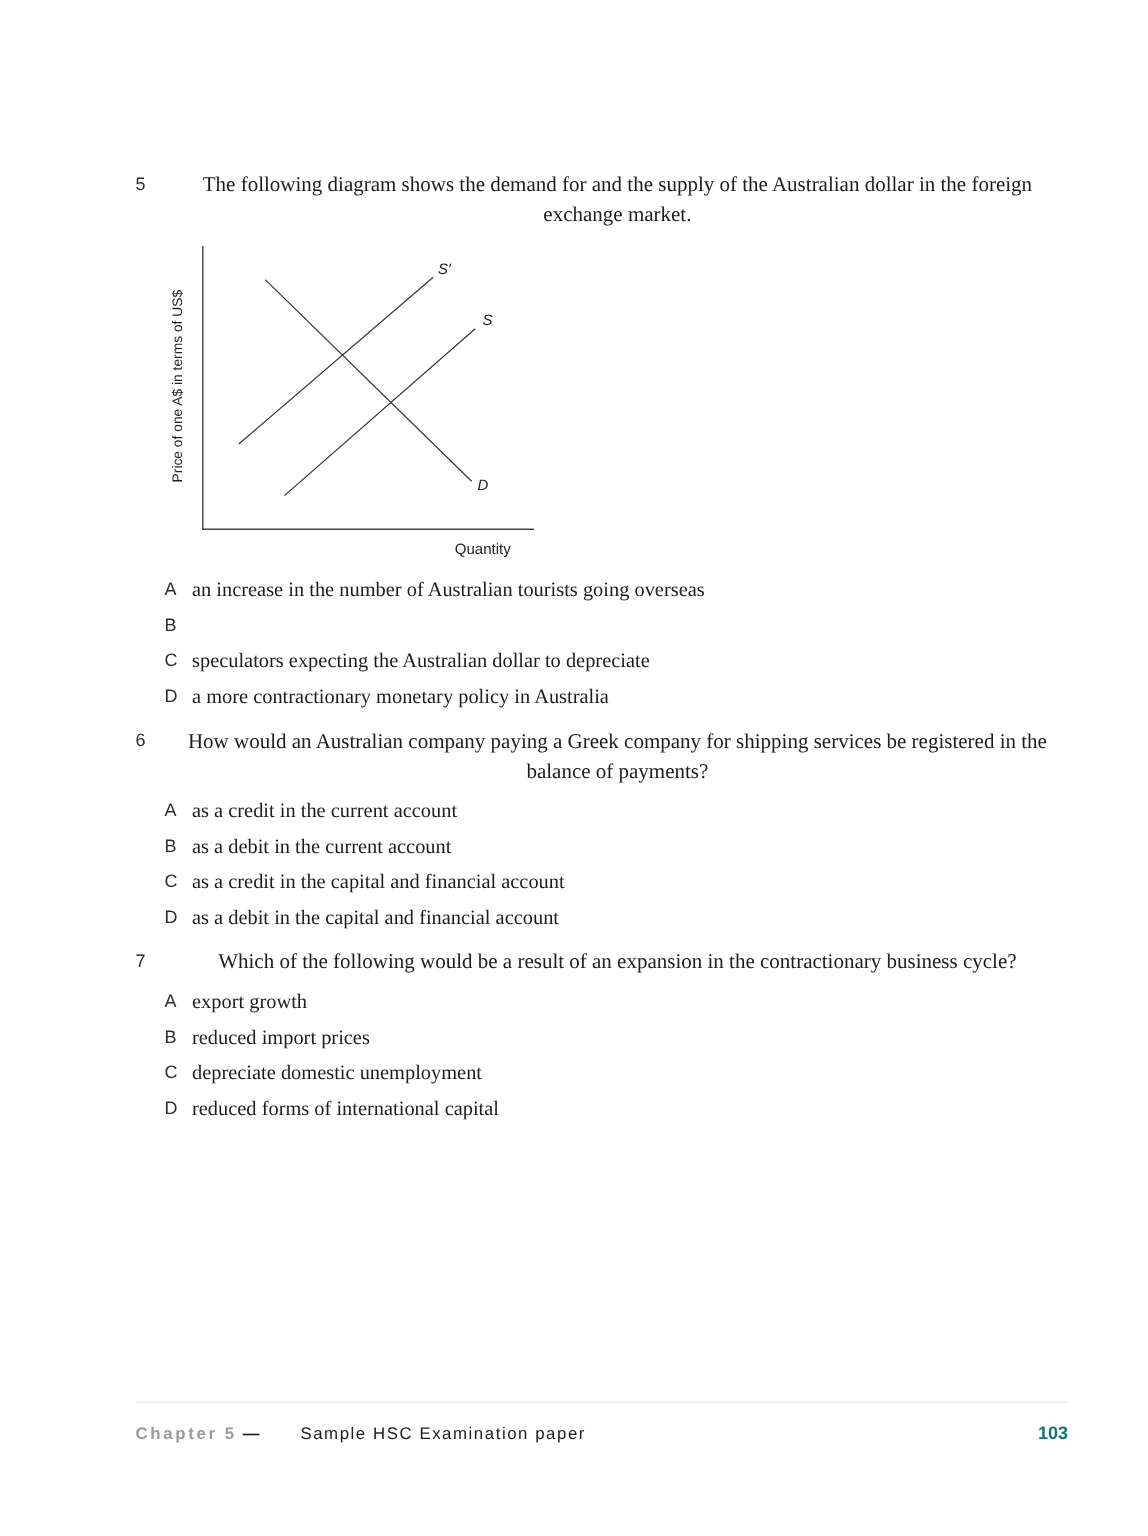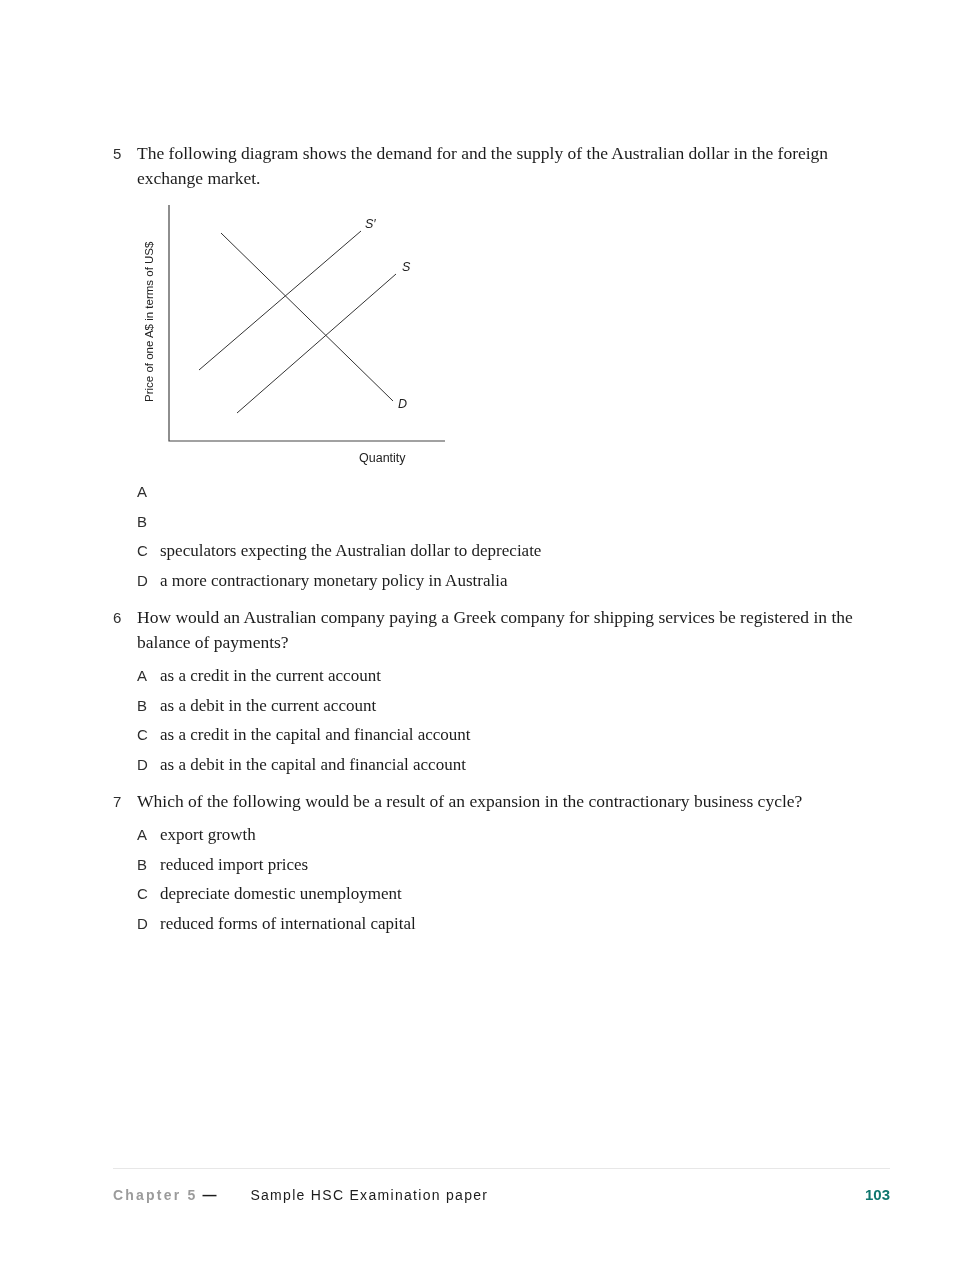--- a/index.html
+++ b/index.html
@@ -11,21 +11,21 @@
   .content { position:absolute; left:113px; top:131px; width:779px; }
 
   .q { margin-top:10px; }
   .q-row { display:flex; align-items:flex-start; }
   .q-num {
     flex:0 0 24px; font-family:"Liberation Sans",sans-serif;
     font-size:15px; line-height:25px; color:#2e2e2e;
   }
   .q-text {
     flex:1; font-family:"Liberation Serif",serif;
-    font-size:17.5px; line-height:25px; color:#1c1c1c;
+    font-size:17.5px; line-height:25px; color:#1c1c1c;text-align:center;
   }
   .stem {
     margin-left:24px; margin-top:26px;
     font-family:"Liberation Serif",serif; font-size:17.5px; line-height:25px;
   }
   .em { font-style:italic; }
   .options { margin-top:6px; margin-left:24px; }
   .option { display:flex; line-height:29.5px; }
   .opt-letter {
     flex:0 0 23px; font-family:"Liberation Sans",sans-serif;
@@ -39,21 +39,21 @@
     writing-mode:vertical-rl; transform:rotate(180deg); text-align:center;
     font-family:"Liberation Sans",sans-serif; font-size:11.5px; color:#222;
     white-space:nowrap;
   }
   .dg-svg { position:absolute; left:18px; top:0; }
   .curve-label {
     font-family:"Liberation Sans",sans-serif; font-style:italic;
     font-size:12.5px; fill:#222;
   }
   .xlabel {
-    position:absolute; left:216px; top:248px;
+    position:absolute; left:236px; top:248px;
     font-family:"Liberation Sans",sans-serif; font-size:12.5px; color:#222;
   }
 
   .footer-rule { position:absolute; left:113px; right:67px; top:1168px; border-top:1px solid #e7e7e7; }
   .footer {
     position:absolute; left:113px; right:67px; top:1186px;
     display:flex; align-items:baseline; font-family:"Liberation Sans",sans-serif;
   }
   .chapter { color:#9b9b9b; font-weight:bold; font-size:14px; letter-spacing:2.2px; }
   .dash { color:#1c1c1c; font-weight:bold; font-size:14px; margin:0 2px 0 5px; }
@@ -83,20 +83,21 @@
           <text x="241" y="68" class="curve-label">S</text>
           <text x="237" y="205" class="curve-label">D</text>
         </svg>
         <div class="xlabel">Quantity</div>
       </div>
 
 
       <div class="options">
         <div class="option">
           <span class="opt-letter">A</span>
+          <span class="opt-text">an increase in the number of Australian tourists going overseas</span>
         </div>
         <div class="option">
           <span class="opt-letter">B</span>
         </div>
         <div class="option">
           <span class="opt-letter">C</span>
           <span class="opt-text">speculators expecting the Australian dollar to depreciate</span>
         </div>
         <div class="option">
           <span class="opt-letter">D</span>

